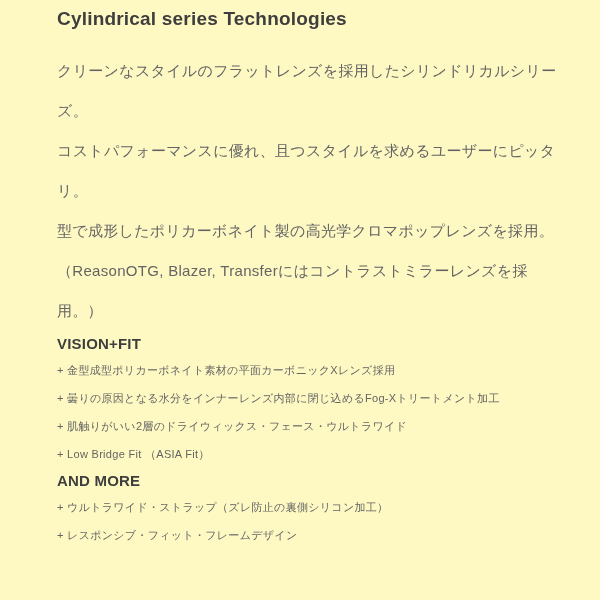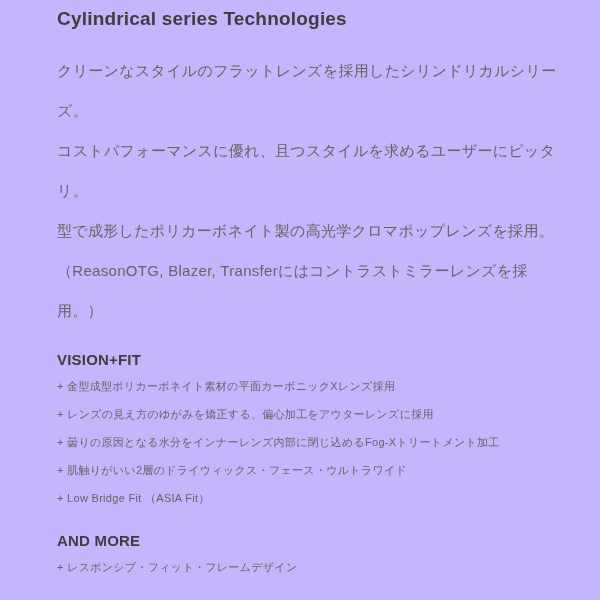--- a/index.html
+++ b/index.html
@@ -12,39 +12,39 @@
     height: 600px;
     overflow: hidden;
     font-family: "Liberation Sans", "DejaVu Sans", sans-serif;
     -webkit-font-smoothing: antialiased;
   }
   .page {
     box-sizing: border-box;
     width: 600px;
     height: 600px;
     padding: 7px 38px 0 57px;
-    background: #c4b5fd;
+    background: #fef9c3;
   }
   .page-title {
     font-size: 19px;
     font-weight: 700;
     color: #3e3e3e;
     letter-spacing: 0.2px;
     margin: 0;
     line-height: 24px;
   }
   .intro {
     margin-top: 20px;
     font-size: 15px;
     line-height: 40px;
     color: #646464;
     letter-spacing: 0.3px;
   }
   .section {
-    margin-top: 19px;
+    margin-top: 3px;
   }
   .section-heading {
     font-size: 15px;
     font-weight: 700;
     color: #3e3e3e;
     line-height: 20px;
     letter-spacing: 0.2px;
     margin: 0 0 2px 0;
   }
   .item-list {
@@ -70,27 +70,27 @@
       <div class="line">クリーンなスタイルのフラットレンズを採用したシリンドリカルシリーズ。</div>
       <div class="line">コストパフォーマンスに優れ、且つスタイルを求めるユーザーにピッタリ。</div>
       <div class="line">型で成形したポリカーボネイト製の高光学クロマポップレンズを採用。</div>
       <div class="line">（ReasonOTG, Blazer, Transferにはコントラストミラーレンズを採用。）</div>
     </div>
 
   <div class="section">
     <h2 class="section-heading">VISION+FIT</h2>
     <div class="item-list">
         <div class="line">+ 金型成型ポリカーボネイト素材の平面カーボニックXレンズ採用</div>
-        <div class="line">+ レンズの見え方のゆがみを矯正する、偏心加工をアウターレンズに採用</div>
         <div class="line">+ 曇りの原因となる水分をインナーレンズ内部に閉じ込めるFog-Xトリートメント加工</div>
         <div class="line">+ 肌触りがいい2層のドライウィックス・フェース・ウルトラワイド</div>
         <div class="line">+ Low Bridge Fit （ASIA Fit）</div>
       </div>
   </div>
 
   <div class="section">
     <h2 class="section-heading">AND MORE</h2>
     <div class="item-list">
+        <div class="line">+ ウルトラワイド・ストラップ（ズレ防止の裏側シリコン加工）</div>
         <div class="line">+ レスポンシブ・フィット・フレームデザイン</div>
       </div>
   </div>
 
 </div>
 
 </body></html>

